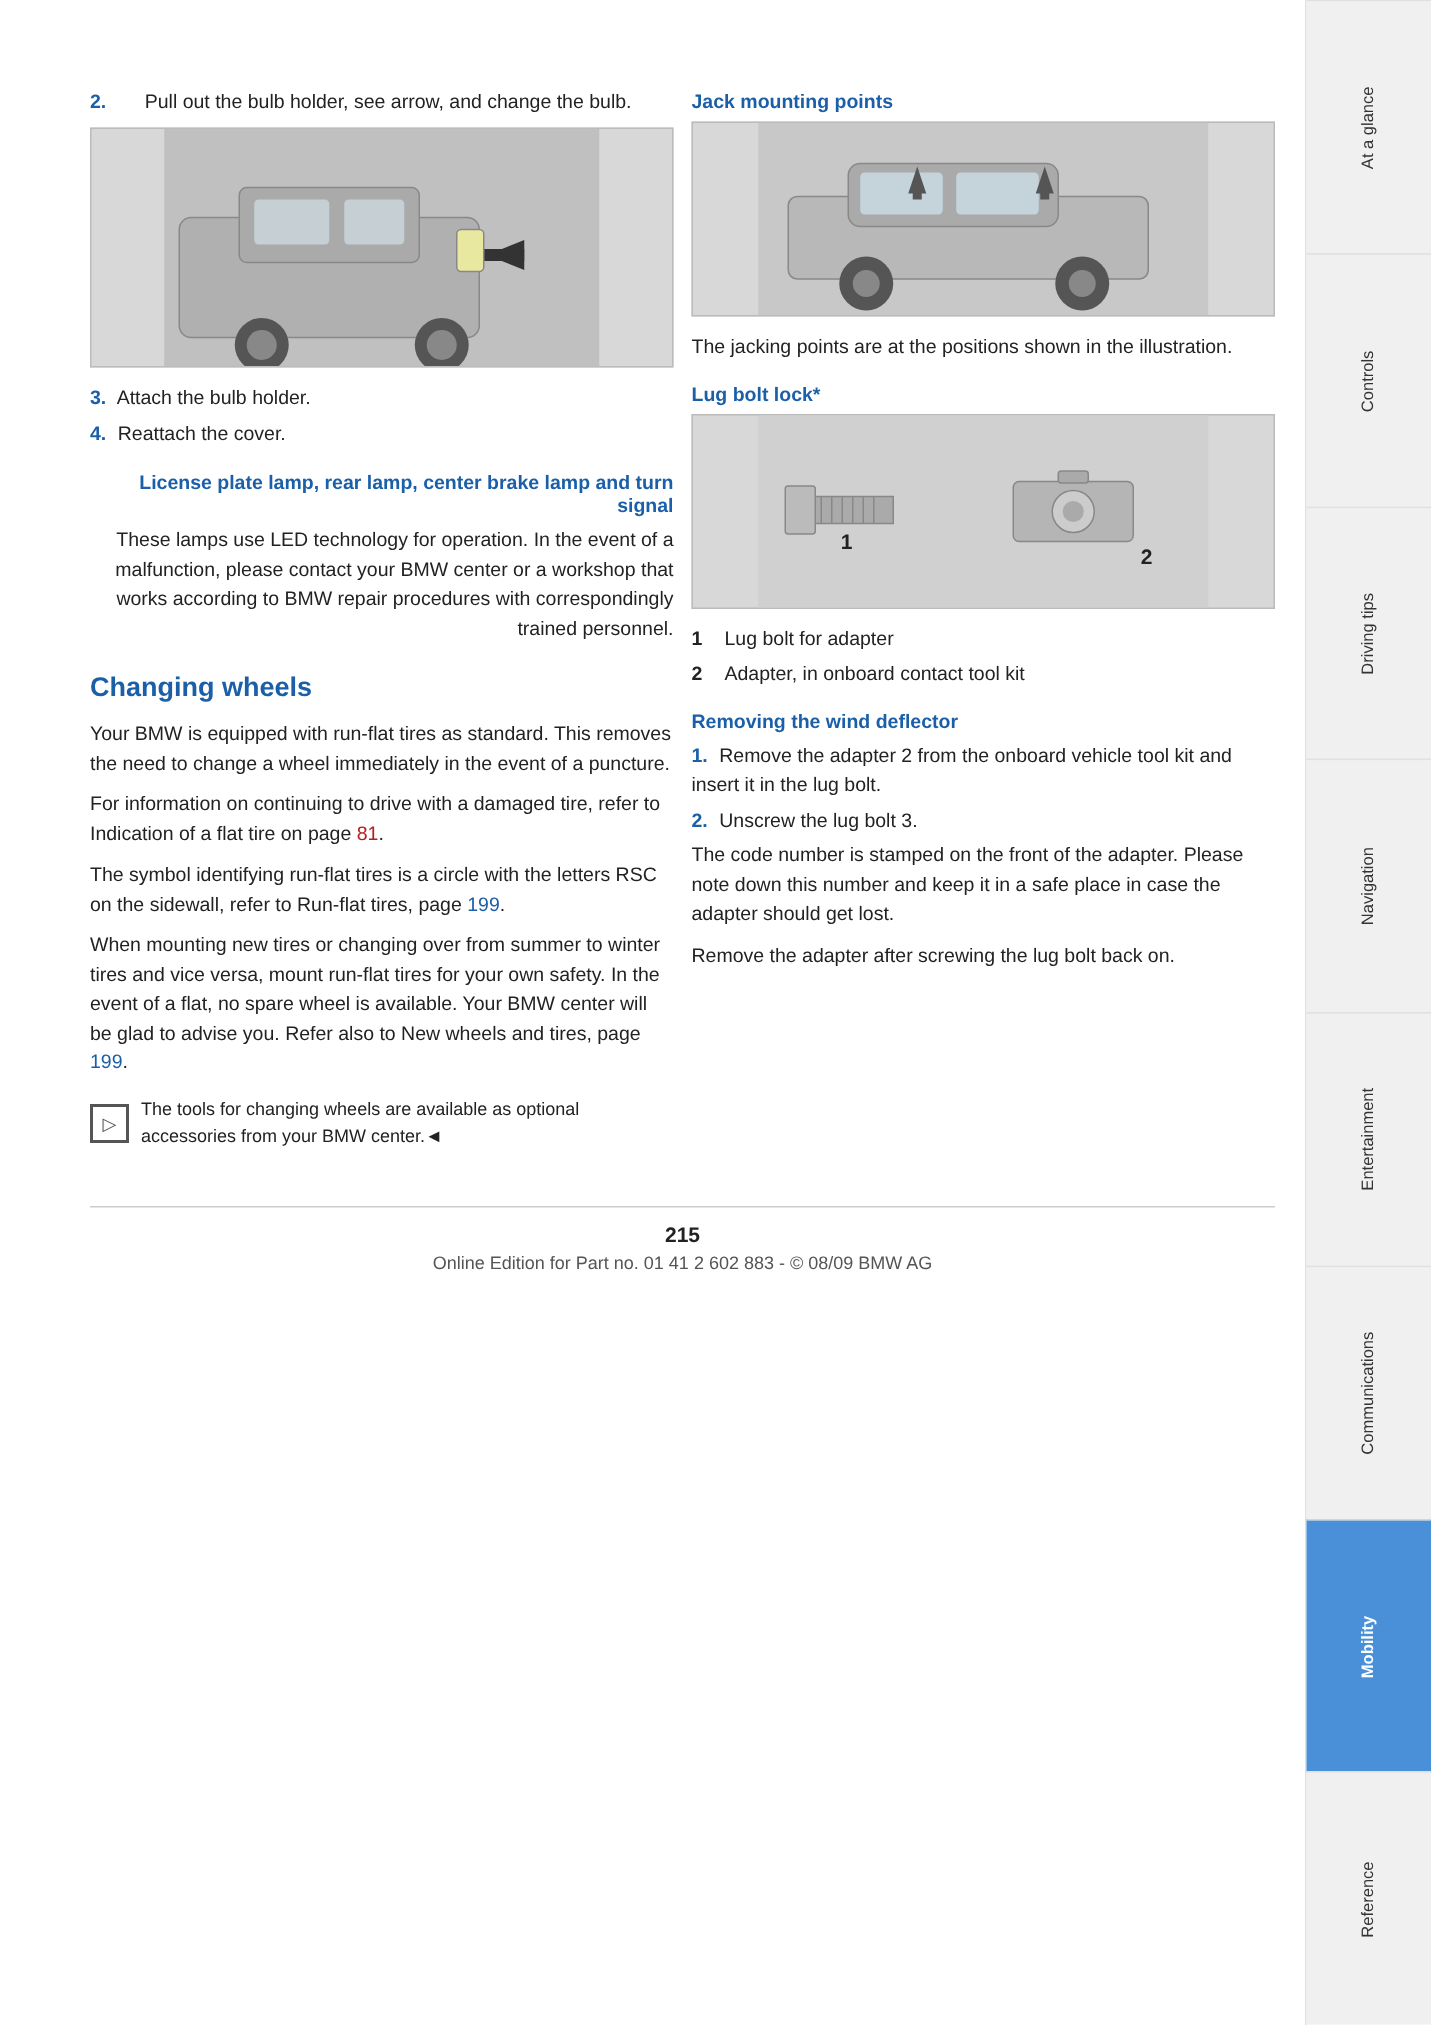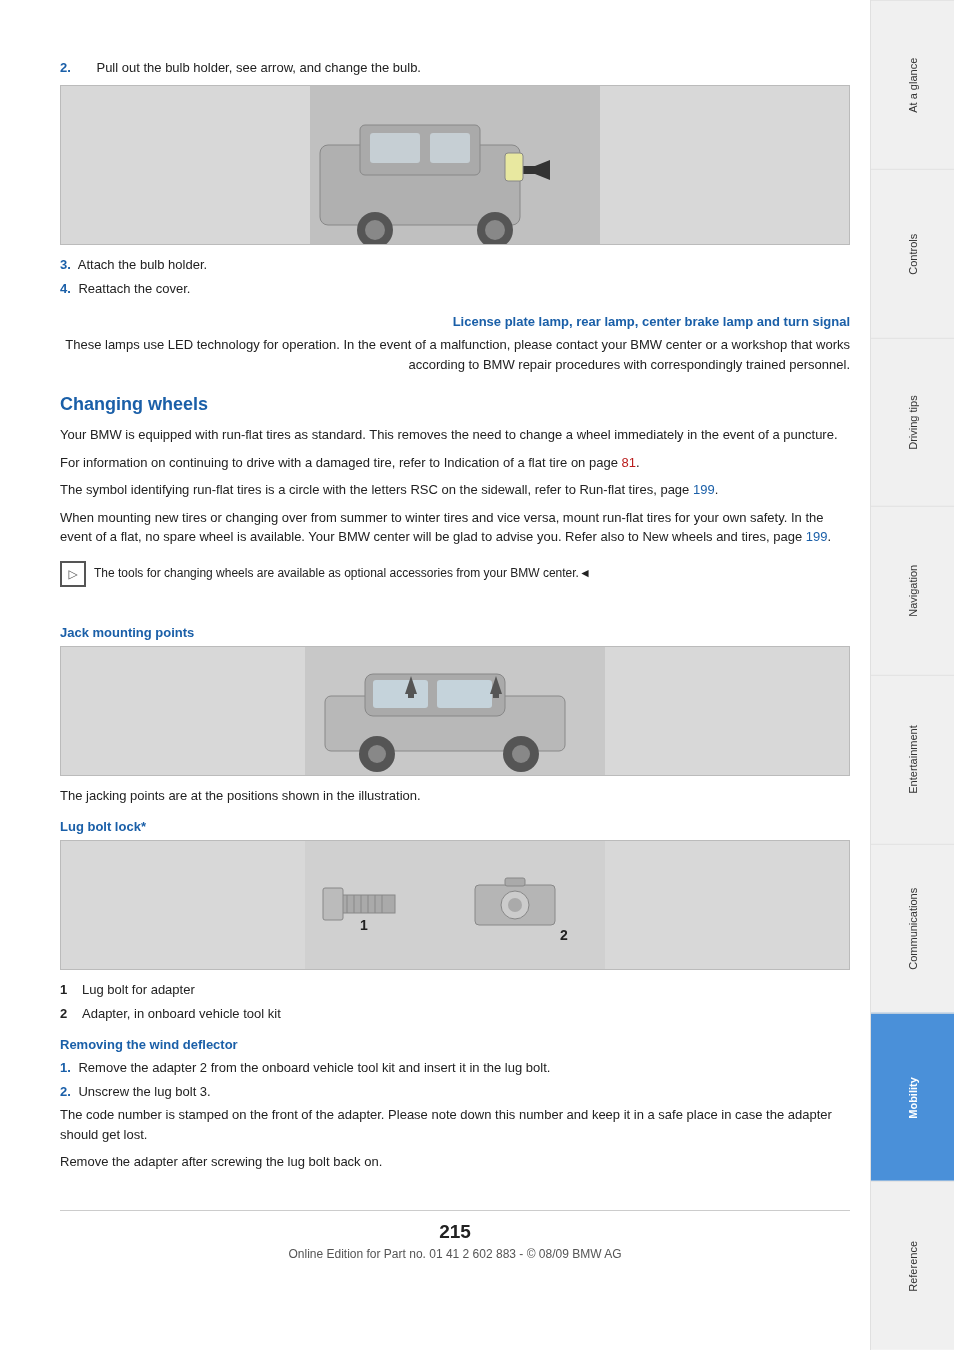--- a/index.html
+++ b/index.html
@@ -45,22 +45,22 @@
       background: #f0f0f0;
       font-weight: normal;
     }
     .sidebar-tab.active {
       background: #4a90d9;
       color: #fff;
       font-weight: bold;
     }
     .two-col {
       display: grid;
-      grid-template-columns: 1fr;
-      gap: 30px;
+      grid-template-columns: 1fr 1fr;
+      gap: 12px;
       margin-bottom: 20px;
     }
     .left-col {}
     .right-col {}
     h2.section-heading {
       color: #1a5fa8;
       font-size: 18px;
       font-weight: bold;
       margin-bottom: 10px;
     }
@@ -123,21 +123,21 @@
     .list-item-row { display: flex; margin-bottom: 4px; line-height: 1.5; }
     .list-num { font-weight: bold; margin-right: 8px; min-width: 14px; }
     .page-footer {
       text-align: center;
       margin-top: 30px;
       font-size: 12px;
       color: #555;
       border-top: 1px solid #ccc;
       padding-top: 10px;
     }
-    .page-number { font-size: 19px; font-weight: bold; color: #222; margin-bottom: 4px; }
+    .page-number { font-size: 14px; font-weight: bold; color: #222; margin-bottom: 4px; }
     a { color: #1a5fa8; text-decoration: none; }
     .top-step { margin-bottom: 10px; }
     .top-step-text { margin-left: 22px; }
     .top-step-num { color: #1a5fa8; font-weight: bold; }
     .license-section { margin-bottom: 20px; text-align: right; }
   </style>
 </head>
 <body>
 
 <div class="page-container">
@@ -257,21 +257,21 @@
             <text x="255" y="100" font-size="14" font-weight="bold" fill="#222" font-family="Arial">2</text>
           </svg>
         </div>
 
         <div class="list-item-row">
           <span class="list-num">1</span>
           <span>Lug bolt for adapter</span>
         </div>
         <div class="list-item-row">
           <span class="list-num">2</span>
-          <span>Adapter, in onboard vehicle tool kit</span>
+          <span>Adapter, in onboard contact tool kit</span>
         </div>
 
         <h3 class="subsection-heading" style="margin-top:14px;">Removing the wind deflector</h3>
         <div class="step-item">
           <span class="step-num">1.</span>
           <span>Remove the adapter 2 from the onboard vehicle tool kit and insert it in the lug bolt.</span>
         </div>
         <div class="step-item">
           <span class="step-num">2.</span>
           <span>Unscrew the lug bolt 3.</span>

